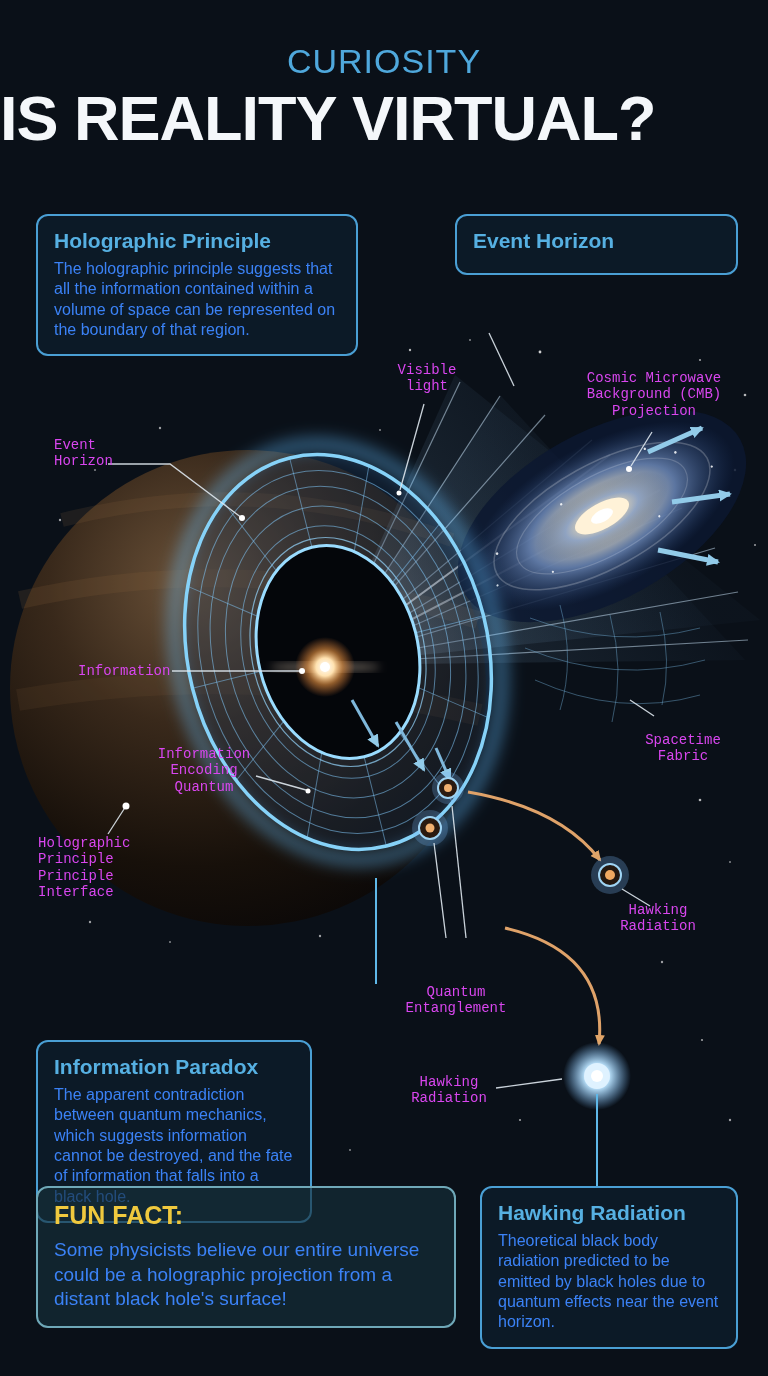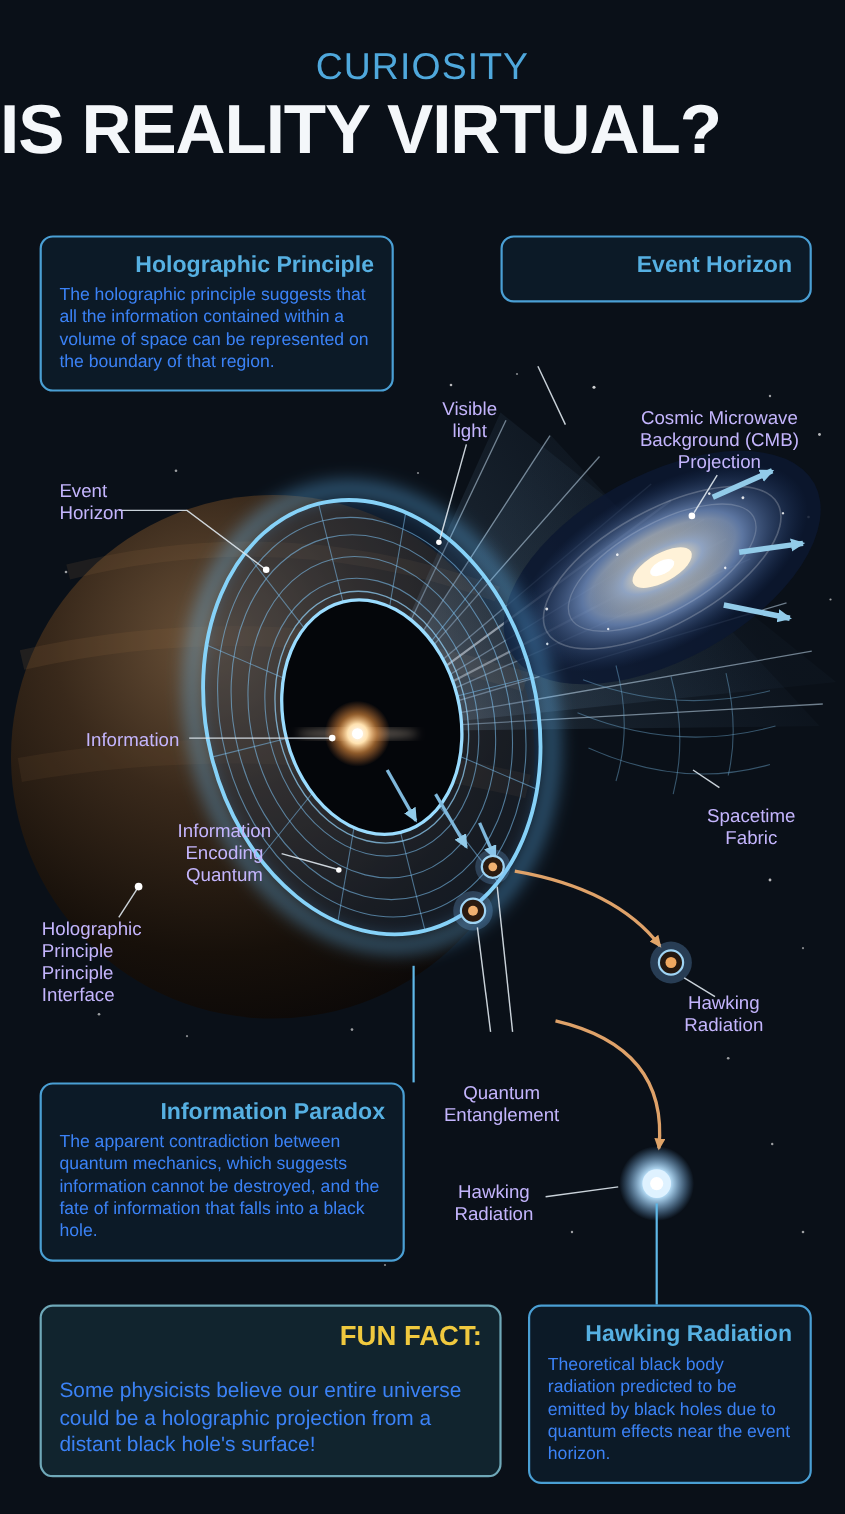--- a/index.html
+++ b/index.html
@@ -24,35 +24,35 @@
     text-align:left; color:#f4f7fa; font-size:63px; font-weight:bold;
     letter-spacing:-1px; z-index:3;
   }
 
   .infobox {
     position:absolute; z-index:3;
     border:2px solid #4a9fd4; border-radius:12px;
     background:rgba(15,33,48,.62);
     padding:13px 16px 14px 16px;
   }
-  .infobox h2 { color:#56b0e2; font-size:21px; font-weight:bold; margin-bottom:6px;text-align:right; }
+  .infobox h2 { color:#56b0e2; font-size:21px; font-weight:bold; margin-bottom:6px; }
   .infobox p  { font-size:16px; line-height:1.27; color:#3b82f6; }
 
   .box-holographic   { left:36px;  top:214px;  width:322px; }
   .box-event-horizon { left:455px; top:214px;  width:283px; }
-  .box-paradox       { left:36px;  top:984px;  width:332px; }
+  .box-paradox       { left:36px;  top:1040px;  width:276px; }
   .box-funfact       { left:36px;  top:1186px; width:420px;
                        border-color:#6fa8b8; background:rgba(22,48,58,.65); }
-  .box-funfact h2    { color:#f0c93e; font-size:25px; margin-bottom:23px; }
+  .box-funfact h2    { color:#f0c93e; font-size:25px; margin-bottom:8px; }
   .box-funfact p     { font-size:19px; line-height:1.3; }
   .box-hawking       { left:480px; top:1186px; width:258px; }
 
   .lbl {
     position:absolute; z-index:2;
-    font-size:17px; line-height:1.17; color:#c4b5fd;
+    font-size:14px; line-height:1.17; color:#d946ef;font-family:Liberation Mono, monospace;
   }
   .center { text-align:center; }
   .lbl-visible-light  { left:388px; top:362px;  width:78px; }
   .lbl-cmb            { left:556px; top:370px;  width:196px; }
   .lbl-event-horizon  { left:54px;  top:437px;  width:78px; }
   .lbl-singularity    { left:78px;  top:663px;  width:110px; }
   .lbl-info-surface   { left:148px; top:746px;  width:112px; }
   .lbl-holo-interface { left:38px;  top:835px;  width:118px; }
   .lbl-spacetime      { left:628px; top:720px;  width:110px;margin-top:12px; }
   .lbl-hawking-right  { left:602px; top:902px;  width:112px; }

